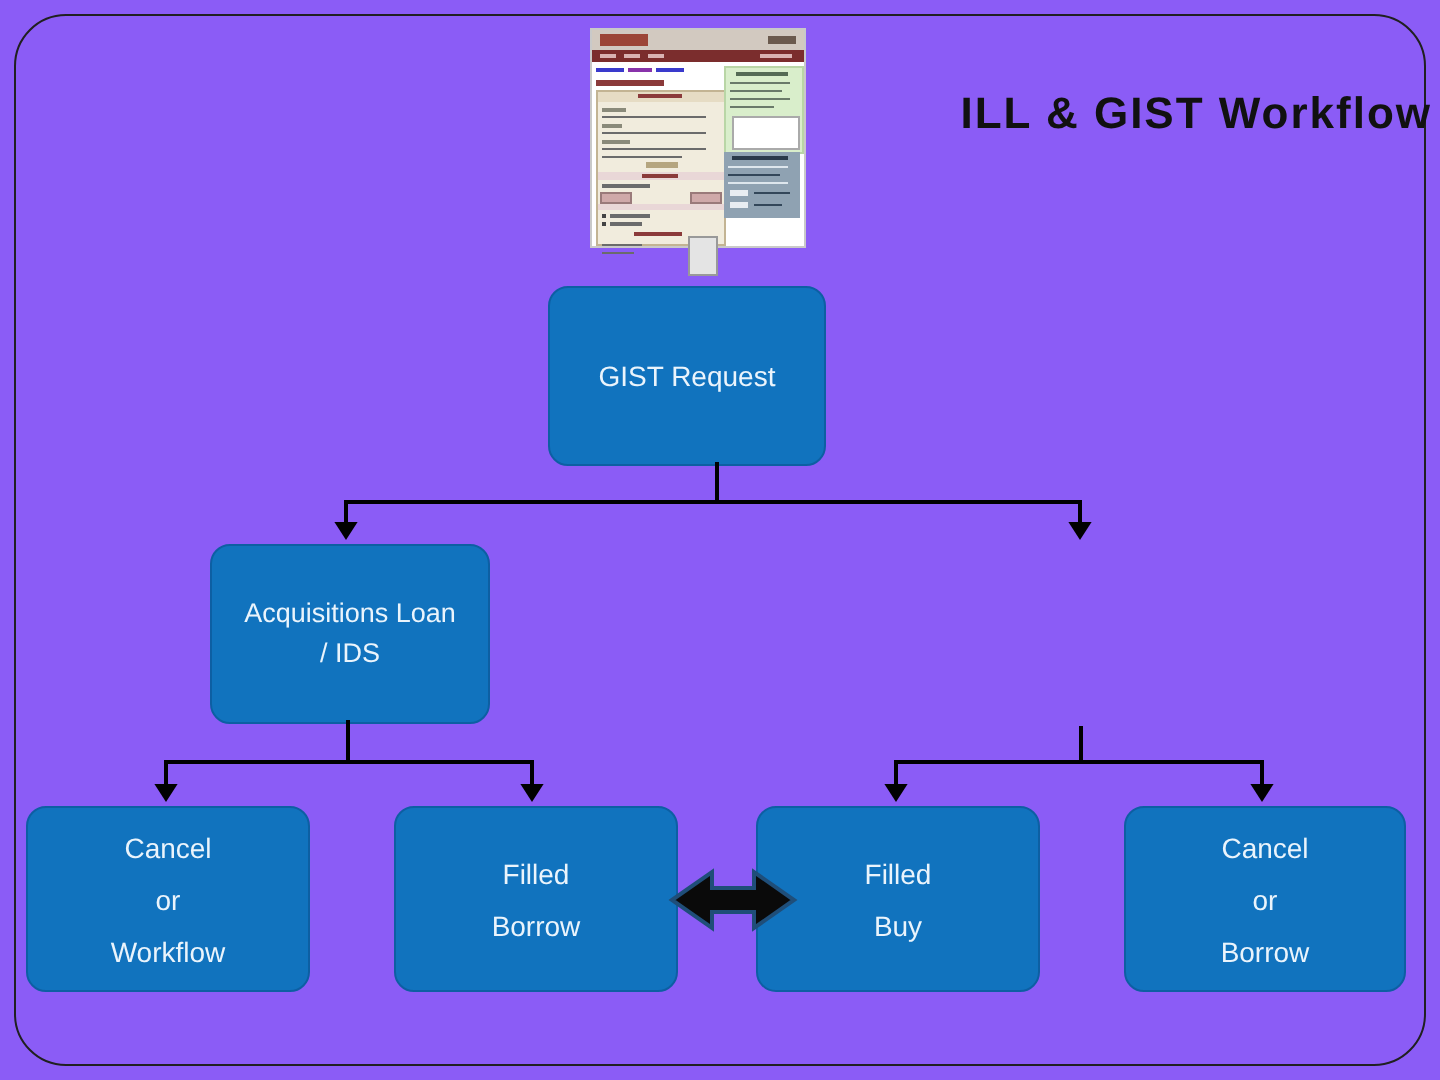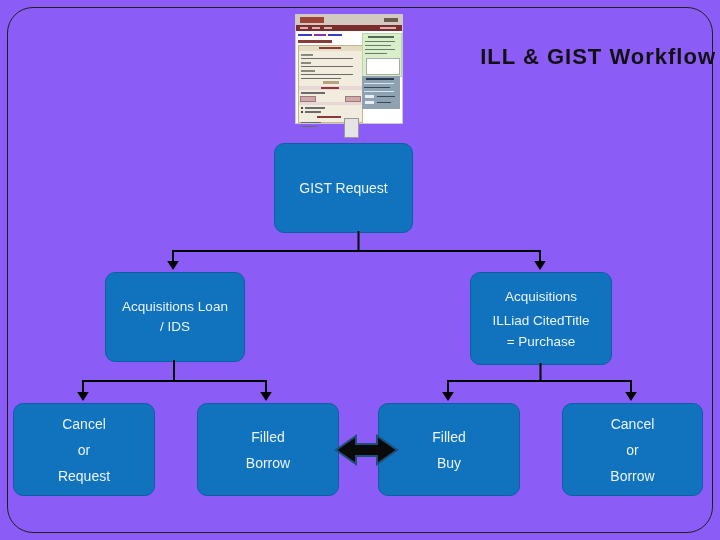--- a/index.html
+++ b/index.html
@@ -133,30 +133,25 @@
 
   <div class="abs node" style="left:274px;top:143px;width:137px;height:88px;">
     <div class="nline">GIST Request</div>
   </div>
 
   <div class="abs node small" style="left:105px;top:272px;width:138px;height:88px;">
     <div class="nline">Acquisitions Loan</div>
     <div class="nline">/ IDS</div>
   </div>
 
-  <div class="abs node mid" style="left:470px;top:272px;width:140px;height:91px;">
-    <div class="nline" style="margin-bottom:3px;">Acquisitions</div>
-    <div class="nline">ILLiad CitedTitle</div>
-    <div class="nline">= Purchase</div>
-  </div>
 
   <div class="abs node big" style="left:13px;top:403px;width:140px;height:91px;">
     <div class="nline">Cancel</div>
     <div class="nline">or</div>
-    <div class="nline">Request</div>
+    <div class="nline">Workflow</div>
   </div>
 
   <div class="abs node big" style="left:197px;top:403px;width:140px;height:91px;">
     <div class="nline">Filled</div>
     <div class="nline">Borrow</div>
   </div>
 
   <div class="abs node big" style="left:378px;top:403px;width:140px;height:91px;">
     <div class="nline">Filled</div>
     <div class="nline">Buy</div>

